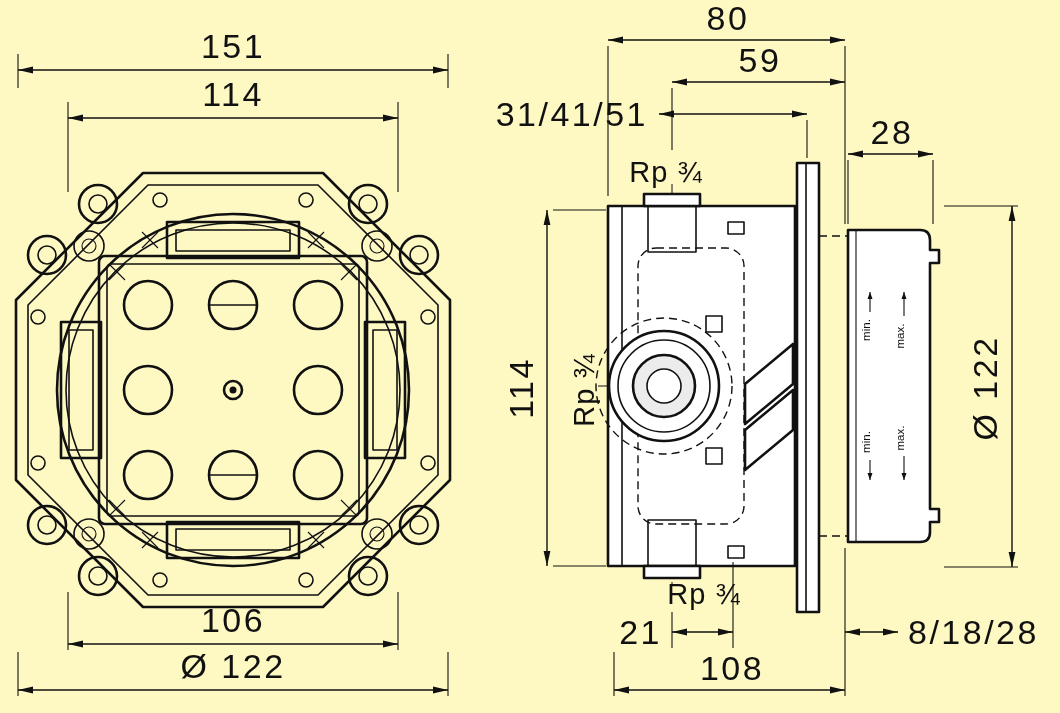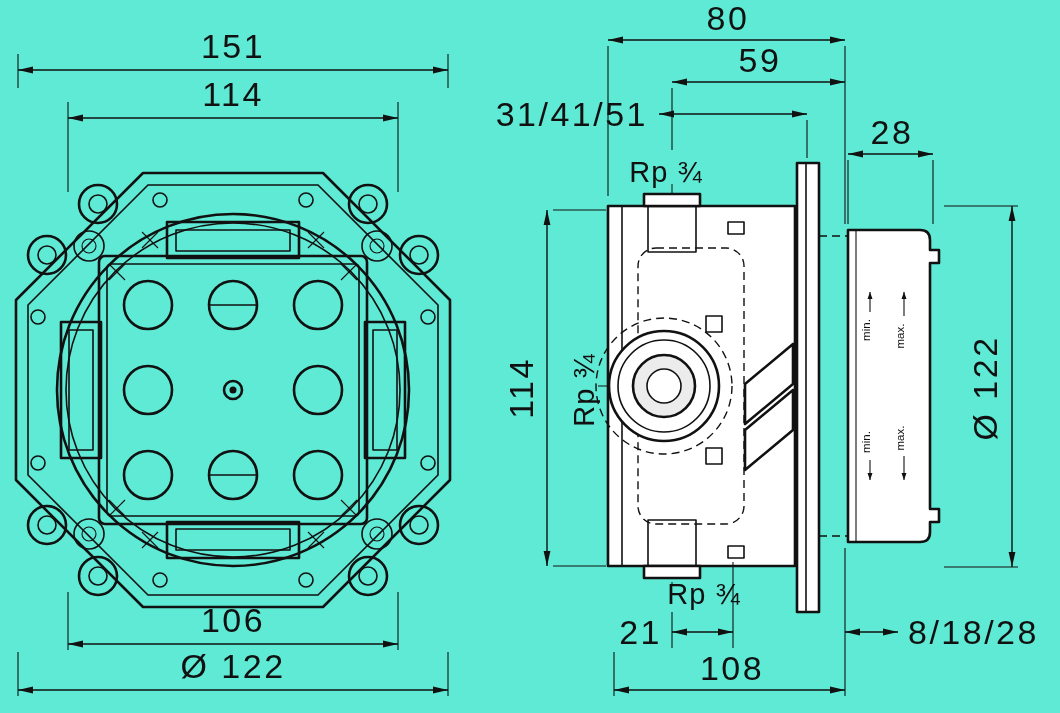--- a/index.html
+++ b/index.html
@@ -1,16 +1,16 @@
 <!DOCTYPE html>
 <html><head>
 <meta charset="utf-8">
 <style>
   html,body{margin:0;padding:0;background:#fff;}
-  .stage{position:relative;width:1060px;height:713px;background:#5eead4;overflow:hidden;}
+  .stage{position:relative;width:1060px;height:713px;background:#fef9c3;overflow:hidden;}
   svg{display:block;}
   .s-main{stroke:#111;stroke-width:2.6;fill:none;stroke-linejoin:round;stroke-linecap:round;}
   .s-med{stroke:#111;stroke-width:1.6;fill:none;stroke-linejoin:round;}
   .s-thin{stroke:#111;stroke-width:1.1;fill:none;}
   .s-dash{stroke:#111;stroke-width:1.4;fill:none;stroke-dasharray:8 5;}
   .s-cdash{stroke:#111;stroke-width:1;fill:none;stroke-dasharray:16 4 3 4;}
   .dim{stroke:#111;stroke-width:1.4;fill:none;}
   .ext{stroke:#111;stroke-width:1.1;fill:none;}
   .dim-text{font-family:"Liberation Sans","DejaVu Sans",sans-serif;font-size:34px;fill:#111;letter-spacing:2.5px;}
   .thread-text{font-family:"Liberation Sans","DejaVu Sans",sans-serif;font-size:29px;fill:#111;letter-spacing:1px;}

